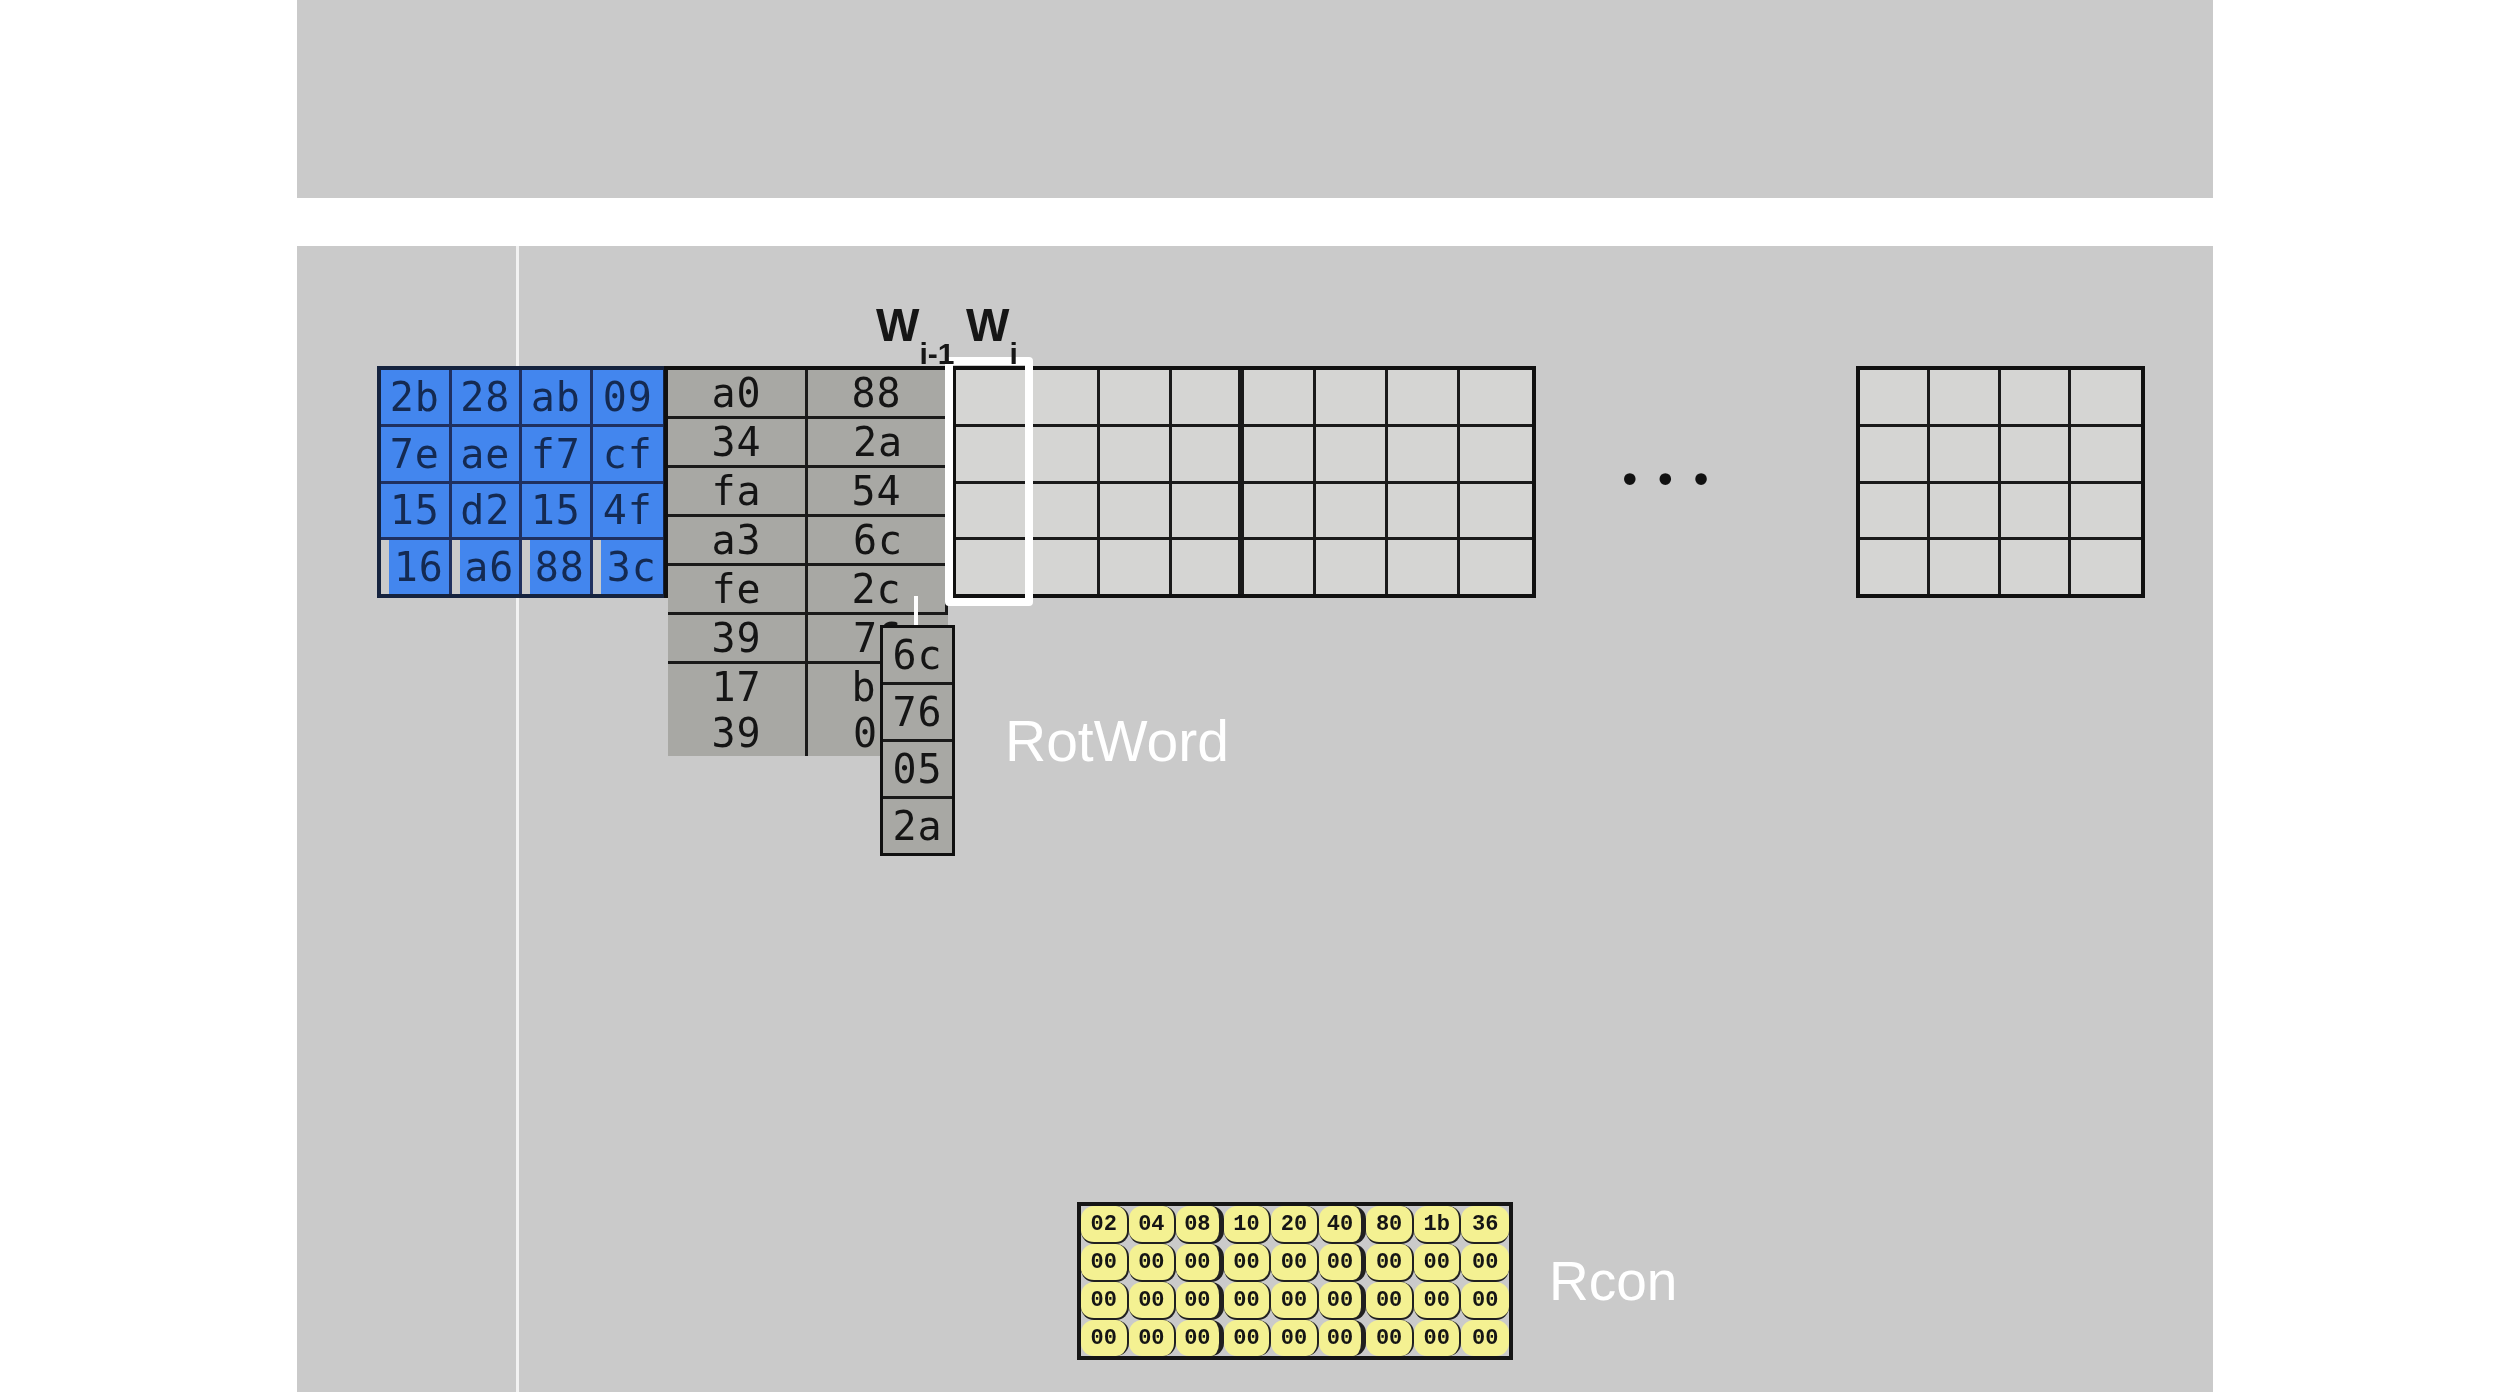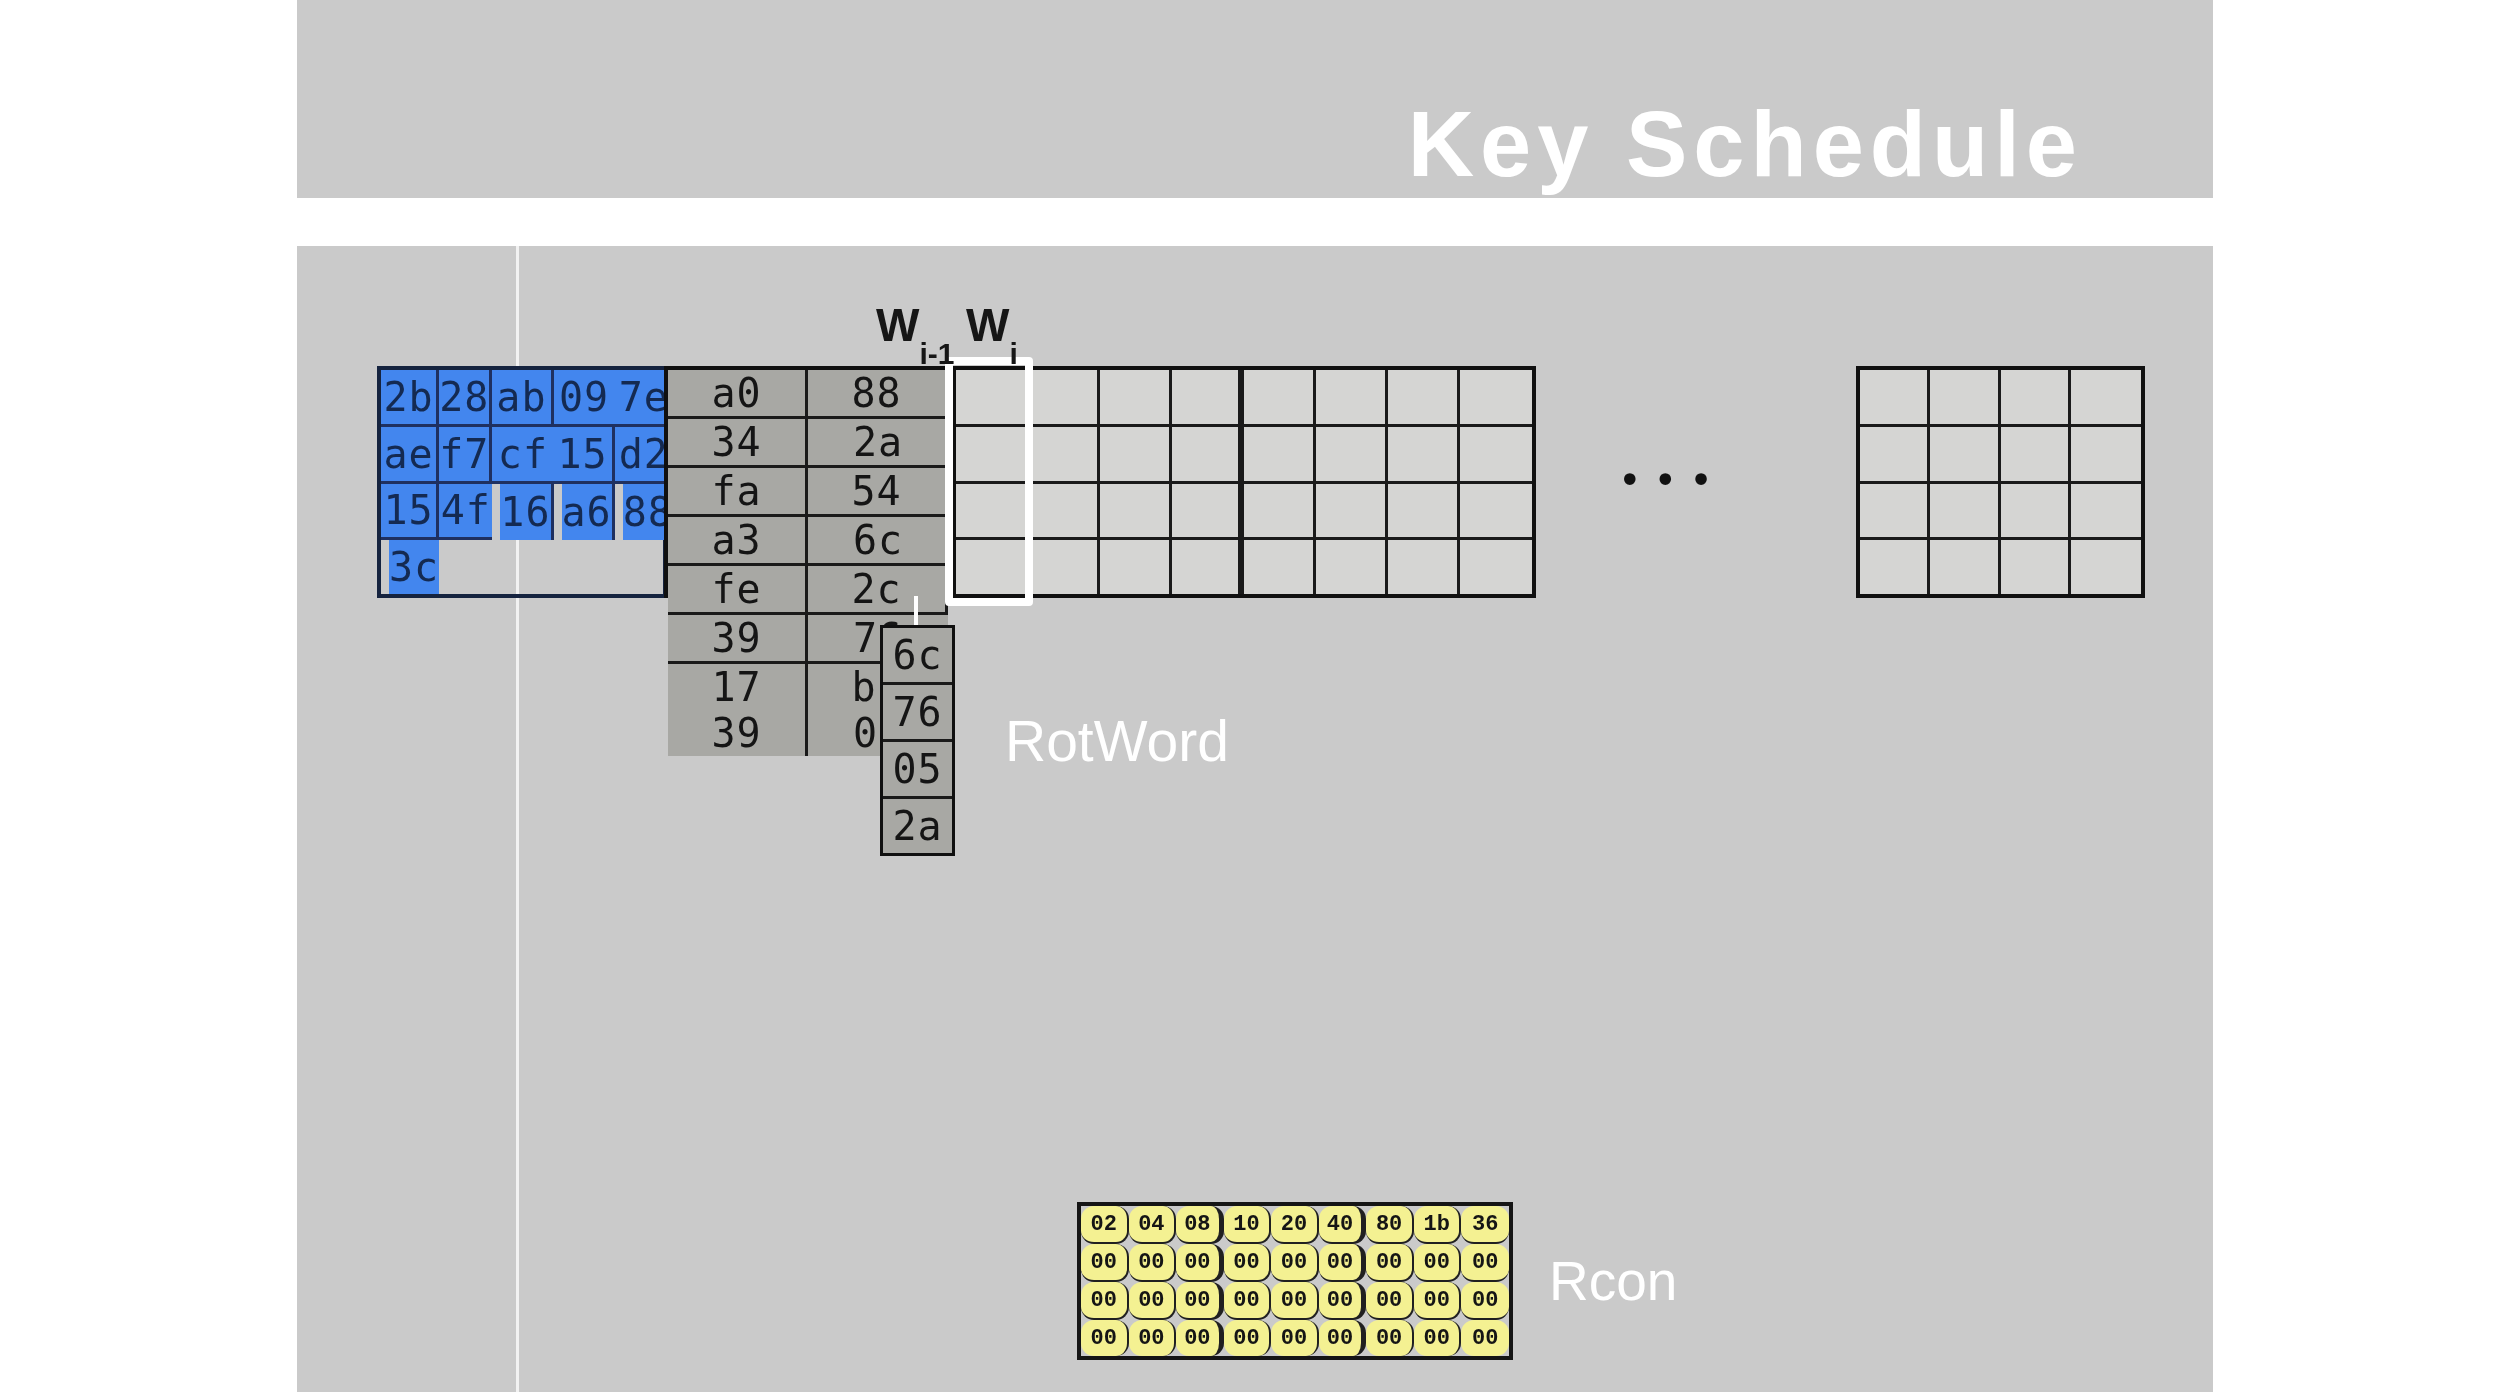--- a/index.html
+++ b/index.html
@@ -20,21 +20,21 @@
   .vline { position:absolute; left:516px; top:246px; width:3px; height:1146px; background:#f2f2f2; z-index:1; }
   .connector { position:absolute; left:914px; top:596px; width:4px; height:30px; background:#ffffff; z-index:2; }
 
   .grid { position:absolute; display:grid; box-sizing:border-box; z-index:2; }
   .grid .cell {
     box-sizing:border-box; display:flex; align-items:center; justify-content:center;
     font-family:"DejaVu Sans Mono", monospace; font-size:40px; color:#151515; letter-spacing:1px;
   }
 
   
-  .key-grid { left:377px; top:366px; width:290px; height:232px; grid-template-columns:repeat(5,1fr); border:4px solid #15233f; }
+  .key-grid { left:377px; top:366px; width:290px; height:232px; grid-template-columns:repeat(4,1fr); border:4px solid #15233f; }
   .key-grid .cell { background:#4386ee; border-right:3px solid #1f3060; border-bottom:3px solid #1f3060; color:#142a52; }
   .key-grid .cell:nth-child(4n) { border-right:none; }
   .key-grid .cell:nth-child(n+13) { border-bottom:none;margin-left:8px; }
 
   
   .wprev-grid { left:664px; top:366px; width:288px; height:232px; grid-template-columns:repeat(2,1fr); border:4px solid #101010; }
   .wprev-grid .cell { background:#a8a8a4; border-right:3px solid #1a1a1a; border-bottom:3px solid #1a1a1a; }
   .wprev-grid .cell:nth-child(4n) { border-right:none; }
   .wprev-grid .cell:nth-child(n+13) { border-bottom:none; }
 
@@ -87,21 +87,20 @@
   }
 </style>
 </head>
 <body>
 
 <div class="page">
 
   <div class="band header-band"></div>
   <div class="band content-band"></div>
 
-  <div class="slide-title">Key Schedule</div>
 
   <div class="vline"></div>
 
   <div class="w-label w-label-prev"><span>W</span><span class="wsub">i-1</span></div>
   <div class="w-label w-label-curr"><span>W</span><span class="wsub">i</span></div>
 
   <div class="grid key-grid">
       <div class="cell">2b</div>
       <div class="cell">28</div>
       <div class="cell">ab</div>

